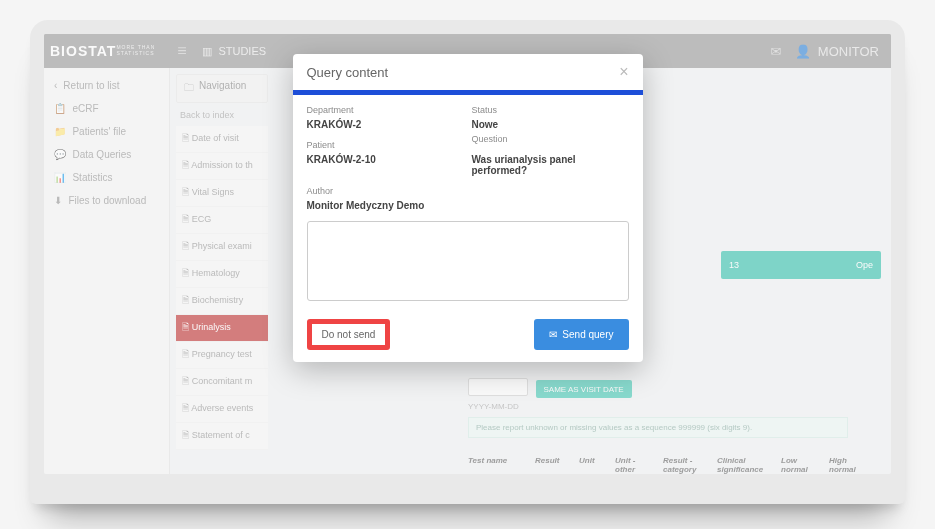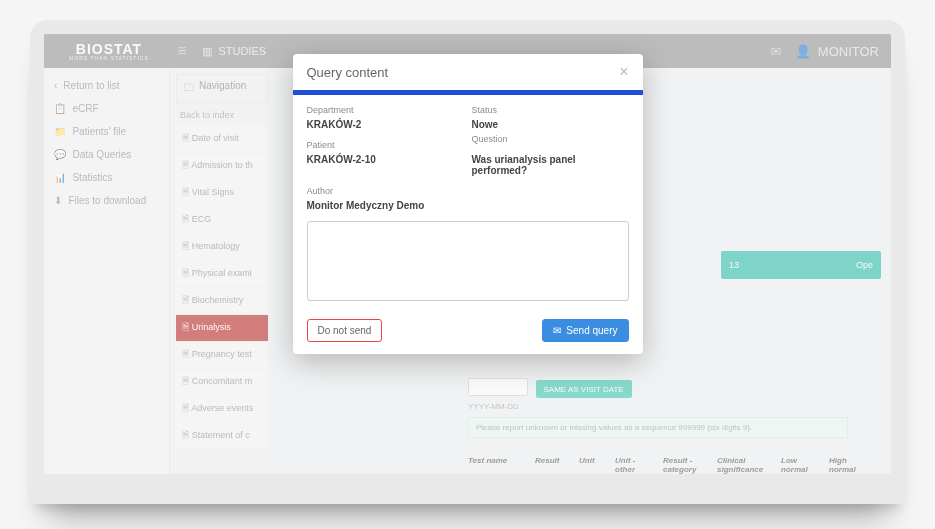--- a/index.html
+++ b/index.html
@@ -38,21 +38,21 @@
     display:flex;
     align-items:center;
     color:#fff;
     padding: 0 6px;
   }
   .logo {
     width: 118px;
     font-weight:bold;
     font-size: 14px;
     letter-spacing: 1px;
-    display:flex; flex-direction:column; align-items:center; justify-content:center;
+    display:flex; align-items:center; justify-content:center;
   }
   .logo small{ font-size:5px; letter-spacing:1px; font-weight:normal; margin-top:-2px; opacity:0.8;}
   .hamburger { width:28px; text-align:center; font-size:16px; color:#c8c8c8;}
   .studies { display:flex; align-items:center; gap:6px; font-size:11px; color:#e6e6e6; padding-left:6px;}
   .spacer { flex:1;}
   .topicon { width:28px; text-align:center; font-size:13px; color:#d0d0d0;}
   .monitor { font-size:13px; color:#e0e0e0; padding-right:6px;}
 
   
   .container { display:flex; height: calc(100% - 34px);}
@@ -148,21 +148,21 @@
   .modal .mbody .lbl{ color:#8c8c8c; font-size:9px;}
   .modal .mbody .val{ font-weight:bold; color:#444; font-size:10px;}
   .modal .full{ grid-column:1 / -1;}
   .modal textarea{
     width:100%; height:80px; border:1px solid #ccc; border-radius:3px; resize:none; margin-top:6px;
     font-family:inherit; font-size:10px; padding:6px;
   }
   .modal .mfoot{
     padding:10px 14px 12px; display:flex; align-items:center;
   }
-  .modal .btn{ font-size:10px; padding:5px 10px; border-radius:3px; border:1px solid #ef4444; background:#fff; color:#666;}
+  .modal .btn{ font-size:10px; padding:5px 10px; border-radius:3px; border:5px solid #ef4444; background:#fff; color:#666;}
   .modal .btn.primary{ margin-left:auto; background:#3a8de0; border-color:#3a8de0; color:#fff; display:flex; gap:5px; align-items:center;}
 
   
   .ic{ display:inline-block; }
 </style>
 </head>
 <body>
 
 <div class="device">
   <div class="screen">
@@ -216,22 +216,22 @@
           <div class="navhdr">
             <span class="ic">🗀</span>
             <span>Navigation</span>
           </div>
           <div class="back">Back to index</div>
           <div class="tree" id="tree">
               <div class="titem"><span>🗎 </span><span>Date of visit</span></div>
               <div class="titem"><span>🗎 </span><span>Admission to th</span></div>
               <div class="titem"><span>🗎 </span><span>Vital Signs</span></div>
               <div class="titem"><span>🗎 </span><span>ECG</span></div>
+              <div class="titem"><span>🗎 </span><span>Physical exami</span></div>
               <div class="titem"><span>🗎 </span><span>Hematology</span></div>
-              <div class="titem"><span>🗎 </span><span>Physical exami</span></div>
               <div class="titem"><span>🗎 </span><span>Biochemistry</span></div>
               <div class="titem sel"><span>🗎 </span><span>Urinalysis</span></div>
               <div class="titem"><span>🗎 </span><span>Pregnancy test</span></div>
               <div class="titem"><span>🗎 </span><span>Concomitant m</span></div>
               <div class="titem"><span>🗎 </span><span>Adverse events</span></div>
               <div class="titem"><span>🗎 </span><span>Statement of c</span></div>
             </div>
         </div>
 
         <div class="main">

